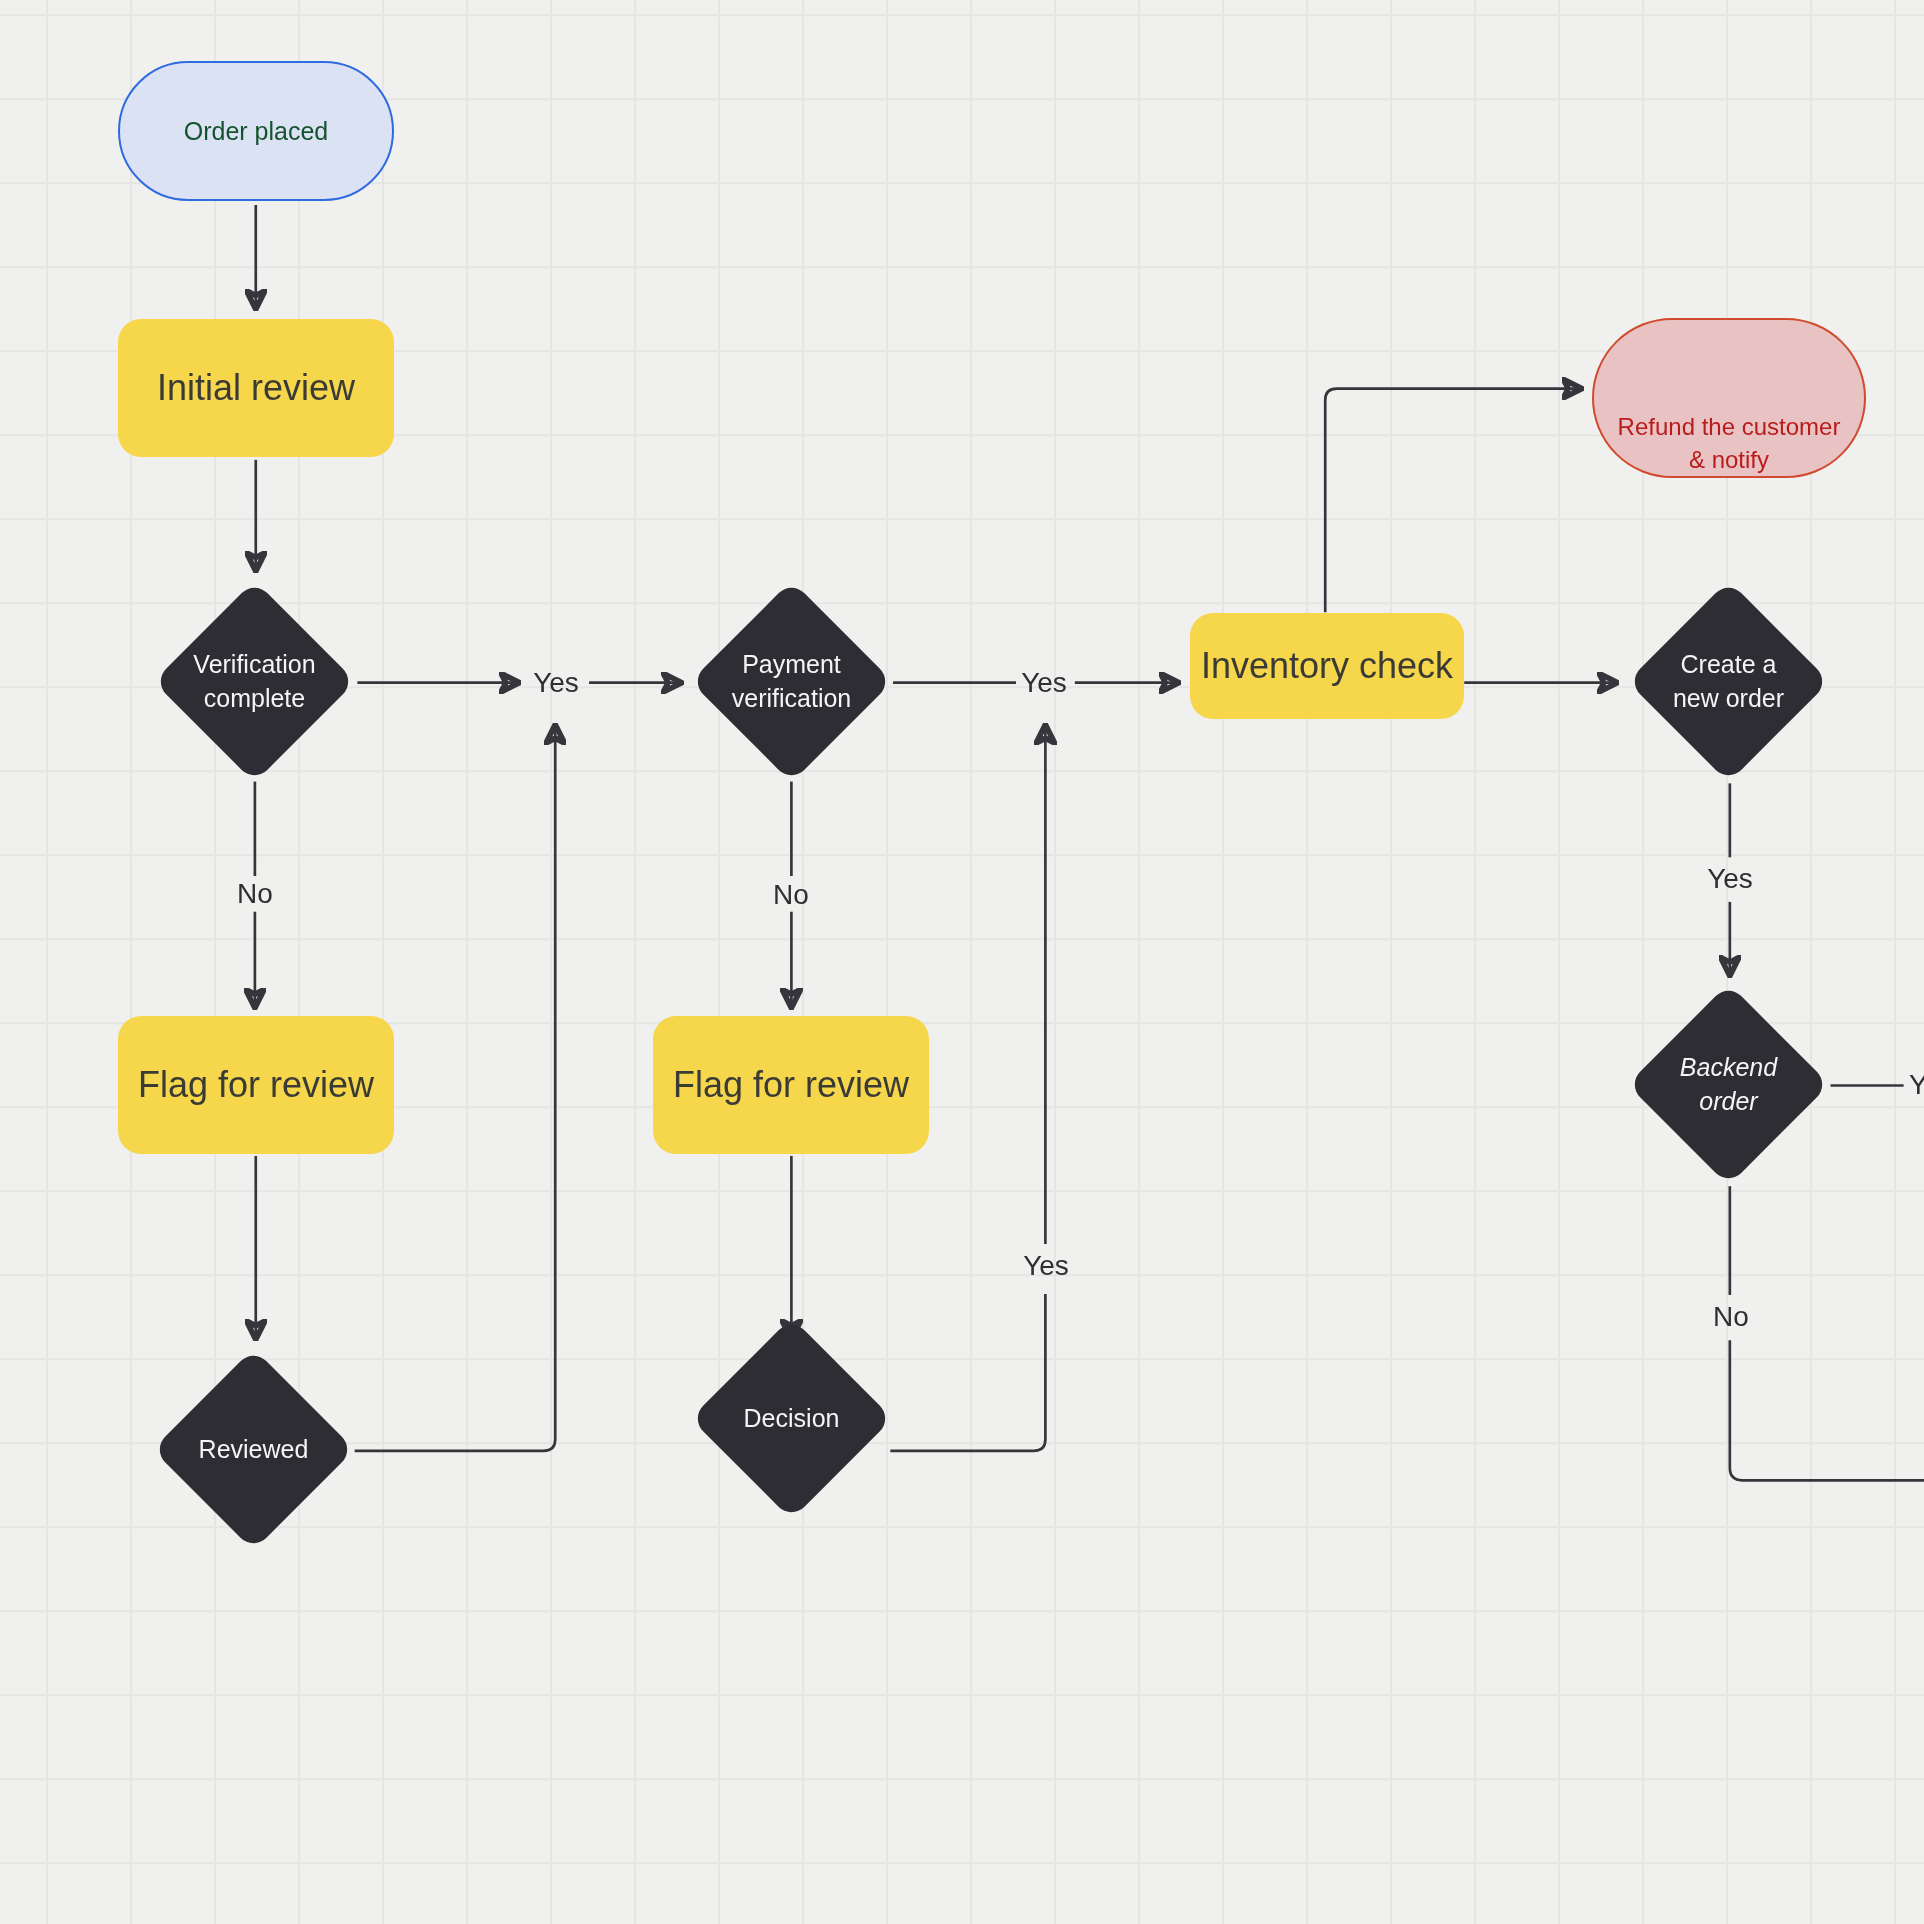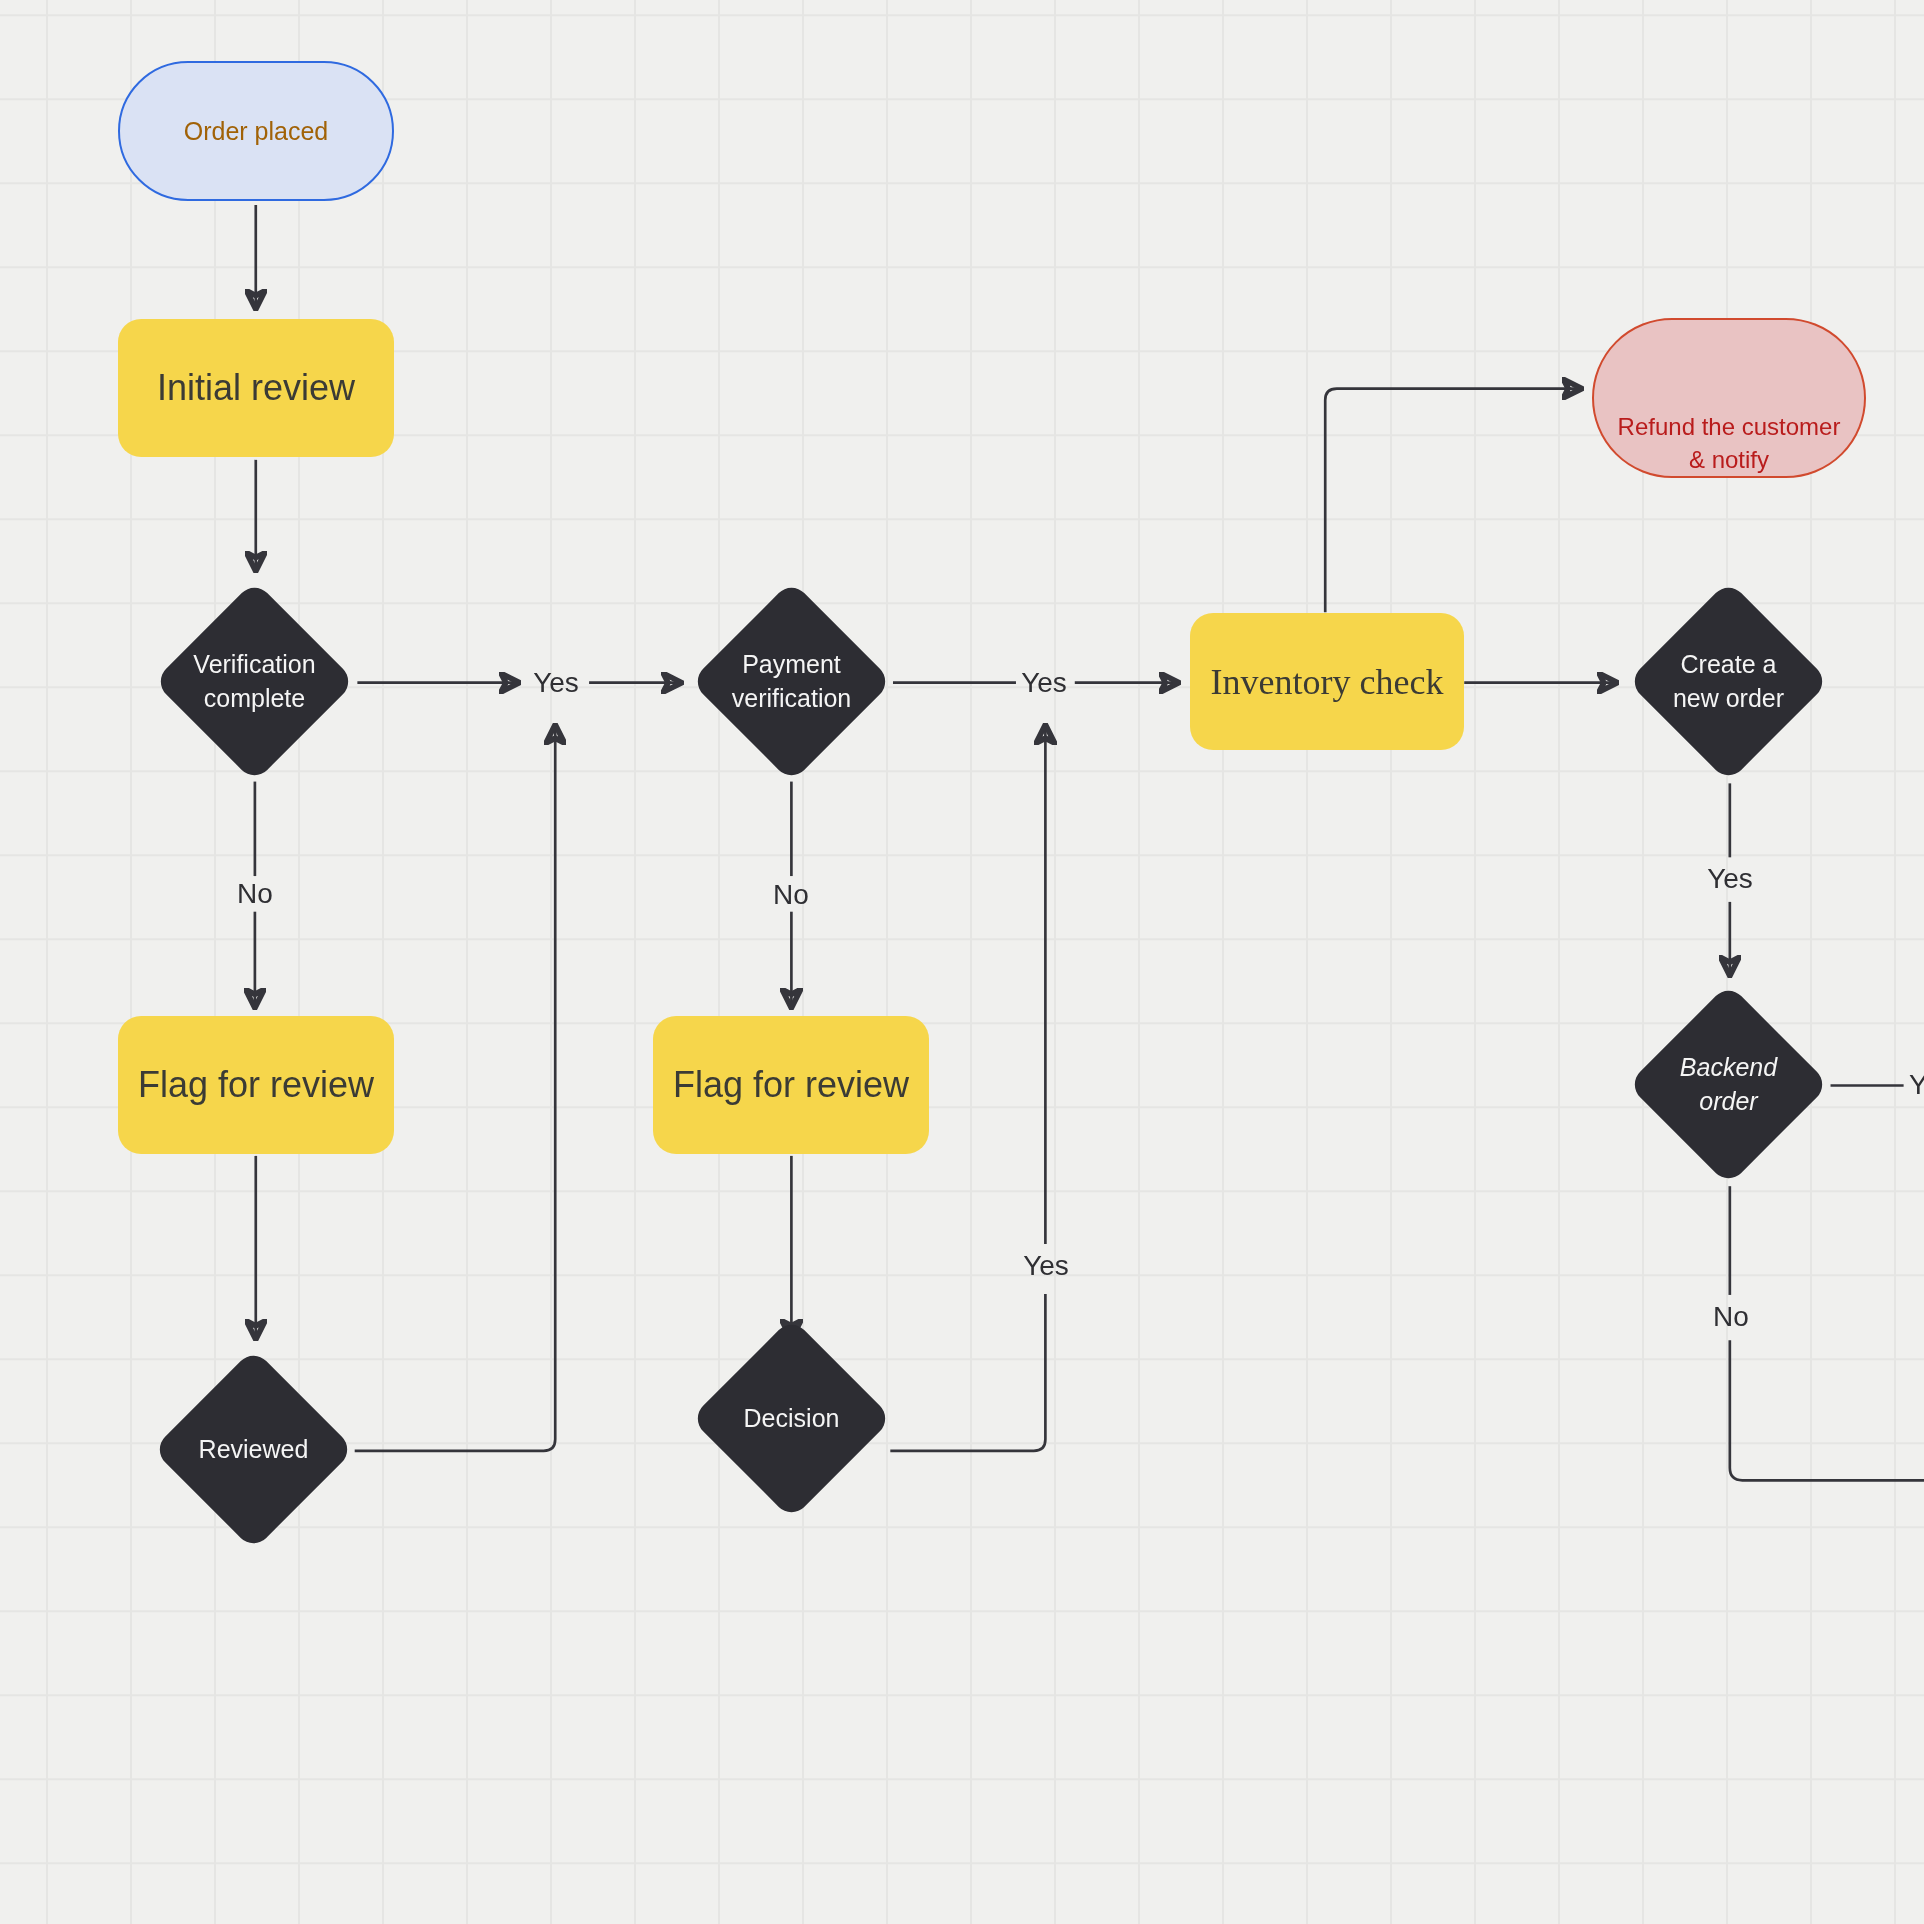--- a/index.html
+++ b/index.html
@@ -16,26 +16,26 @@
     font-family:"Liberation Sans", sans-serif;
     color:#333338;
   }
   svg.edges{position:absolute;left:0;top:0;width:1925px;height:1925px;}
   svg.edges path{stroke:#35353b;stroke-width:3;fill:none;}
 
   .node{position:absolute;display:flex;align-items:center;justify-content:center;
         text-align:center;box-sizing:border-box;white-space:pre-line;}
   .stadium{border-radius:890px;font-size:25px;}
   .process{border-radius:23px;background:#f6d64b;font-size:36px;color:#3b3b35;}
-  .n-order{left:118px;top:61px;width:276px;height:140px;background:#dae2f4;border:2.7px solid #2f6ae0;color:#a16207;font-size:25px;}
+  .n-order{left:118px;top:61px;width:276px;height:140px;background:#dae2f4;border:2.7px solid #2f6ae0;color:#14532d;font-size:25px;}
   .n-refund{left:1592px;top:318px;width:274px;height:160px;background:#e9c3c3;border:2.7px solid #d14a2e;color:#b91c1c;font-size:24px;line-height:1.35;align-items:flex-end;}
   .n-initial{left:118px;top:319px;width:276px;height:138px;}
   .n-flag1{left:118px;top:1016px;width:276px;height:138px;}
   .n-flag2{left:653px;top:1016px;width:276px;height:138px;}
-  .n-inventory{left:1190px;top:613px;width:274px;height:137px;font-family:Liberation Serif, serif;}
+  .n-inventory{left:1190px;top:613px;width:274px;height:106px;}
 
   .diamond{position:absolute;width:203px;height:203px;}
   .diamond .shape{position:absolute;left:30px;top:30px;width:143px;height:143px;
         background:#2d2d33;border-radius:18px;transform:rotate(45deg);}
   .diamond .dlabel{position:absolute;inset:0;display:flex;align-items:center;justify-content:center;
         text-align:center;color:#f5f5f5;font-size:25px;line-height:1.35;white-space:pre-line;}
   .d-verification{left:153px;top:580px;}
   .d-payment{left:690px;top:580px;}
   .d-create{left:1627px;top:580px;}
   .d-backend{left:1627px;top:983px;font-style:italic;}

